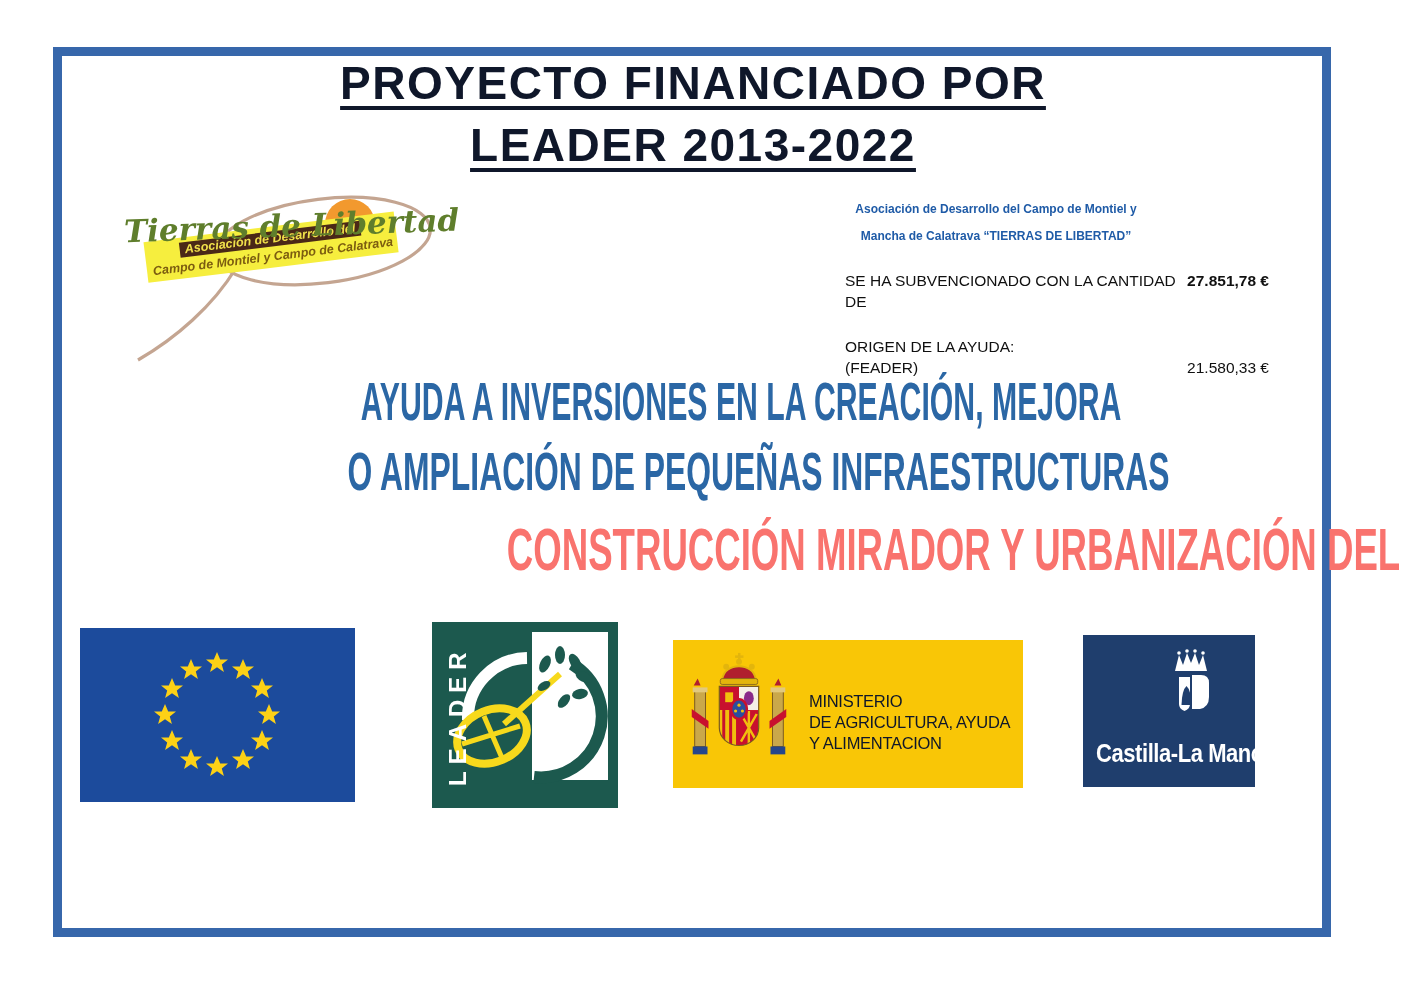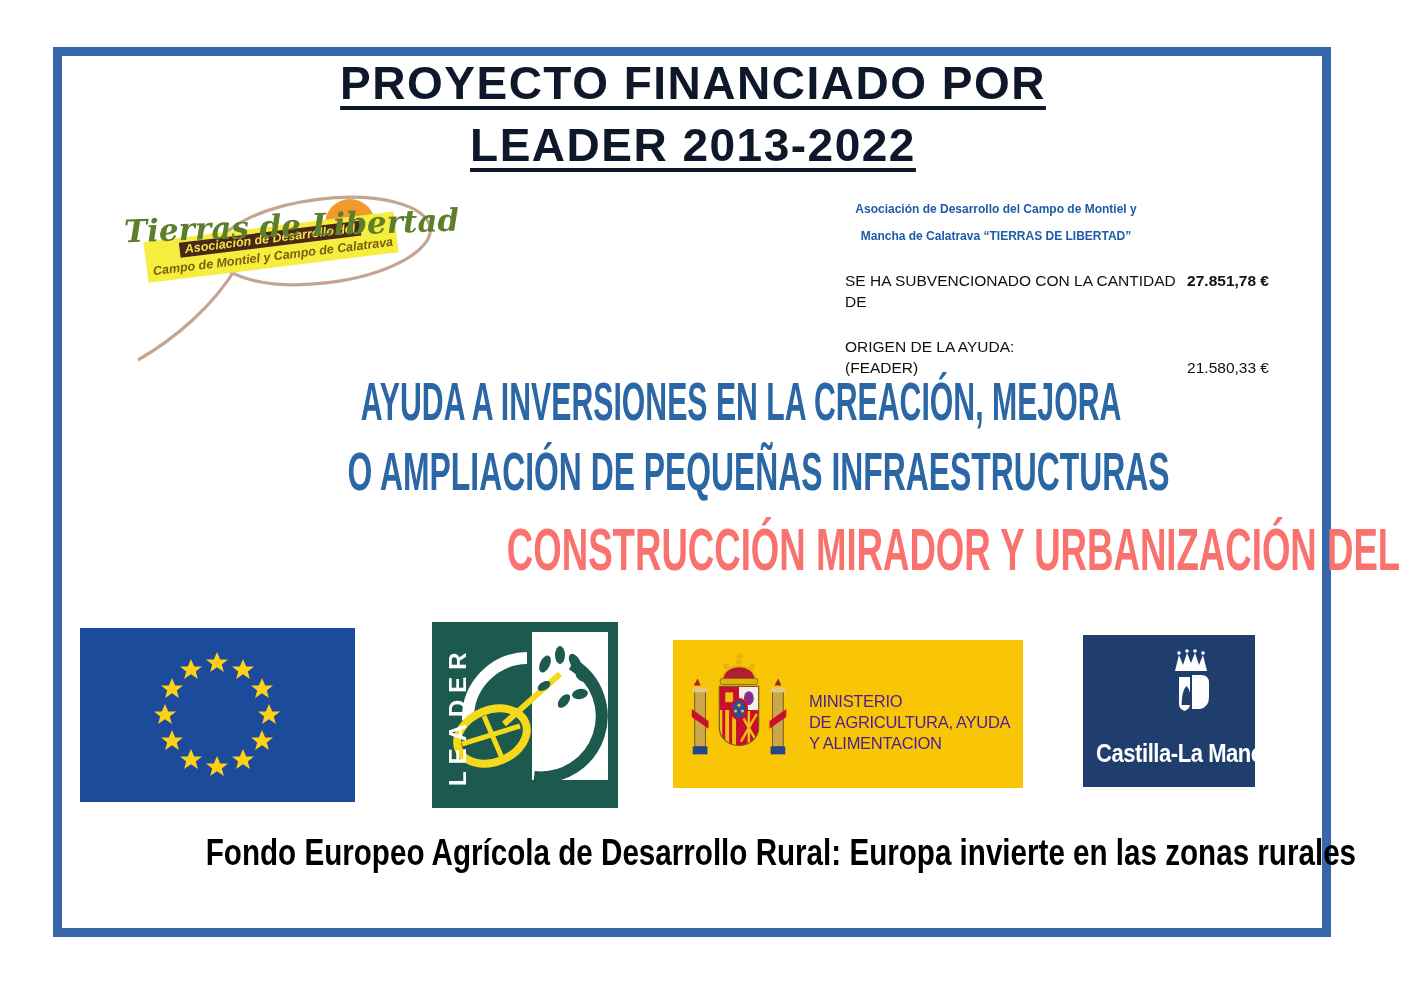--- a/index.html
+++ b/index.html
@@ -44,21 +44,21 @@
   .m2{top:444px;font-size:54px;} .m2 .cond{transform:scaleX(0.59);}
   .project{top:520px;font-size:60px;color:var(--project-red,#f9736e);}
   .project .cond{transform:scaleX(0.61);}
 
   
   .logo{position:absolute;}
   .eu{left:80px;top:628px;width:275px;height:174px;}
   .leader{left:432px;top:622px;width:186px;height:186px;}
   .mapa{left:673px;top:640px;width:350px;height:148px;background:var(--mapa-gold,#f9c606);}
   .mapa svg{position:absolute;left:16px;top:10px;height:128px;width:100px;}
-  .mapa-text{position:absolute;left:136px;top:51px;color:#4c1d95;font-size:16.5px;
+  .mapa-text{position:absolute;left:136px;top:51px;color:#0f172a;font-size:16.5px;
         line-height:21px;letter-spacing:-0.3px;}
   .clm{left:1083px;top:635px;width:172px;height:152px;background:var(--clm-navy,#1f3e6d);}
   .clm svg{position:absolute;left:78px;top:12px;width:60px;height:64px;}
   .clm-text{position:absolute;left:0;top:104px;width:216px;text-align:center;color:#fff;
         font-weight:bold;font-size:25px;letter-spacing:-0.5px;}
   .clm-text .cond{transform:scaleX(0.88);}
 
   .fill-eu-blue{fill:var(--eu-blue,#1c4b9c);} .fill-eu-star{fill:var(--eu-star-yellow,#fdd116);}
   .fill-teal{fill:var(--leader-teal,#1c594e);} .stroke-teal{stroke:var(--leader-teal,#1c594e);}
   .stroke-yellow{stroke:var(--leader-yellow,#f7d91c);}
@@ -236,16 +236,13 @@
         <path d="M18 30 h11 v27 q0 5 -5.5 7 q-5.5 -2 -5.5 -7 Z"></path>
         <path d="M31 28 h9 q8 0 8 8 v14 q0 10 -9 12 h-8 Z"></path>
       </g>
       <path d="M20.5 58 q0.5 -15 5 -19 q4.5 4 5 19 Z" fill="var(--clm-navy,#1f3e6d)"></path>
     </svg>
     <div class="clm-text">
       <span class="cond">Castilla-La Mancha</span>
     </div>
   </div>
 
-  <div class="centerline footer">
-    <span class="cond">Fondo Europeo Agrícola de Desarrollo Rural: Europa invierte en las zonas rurales</span>
-  </div>
 </div>
 
 </body></html>

